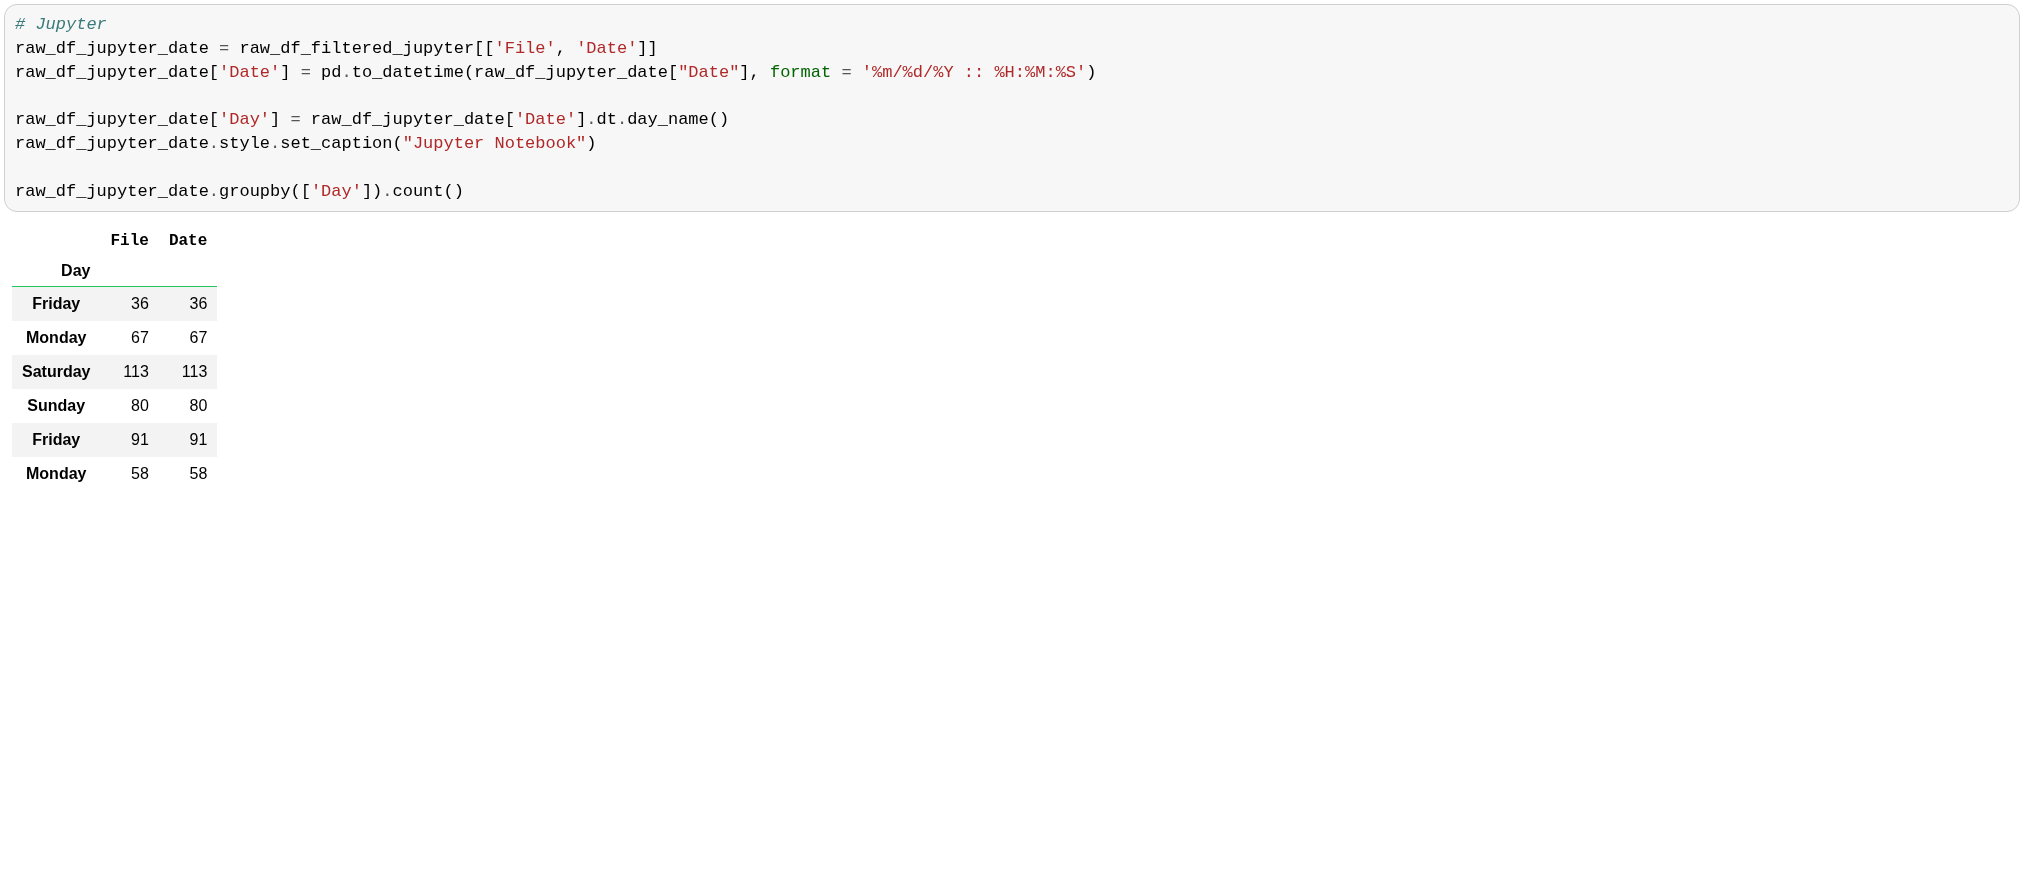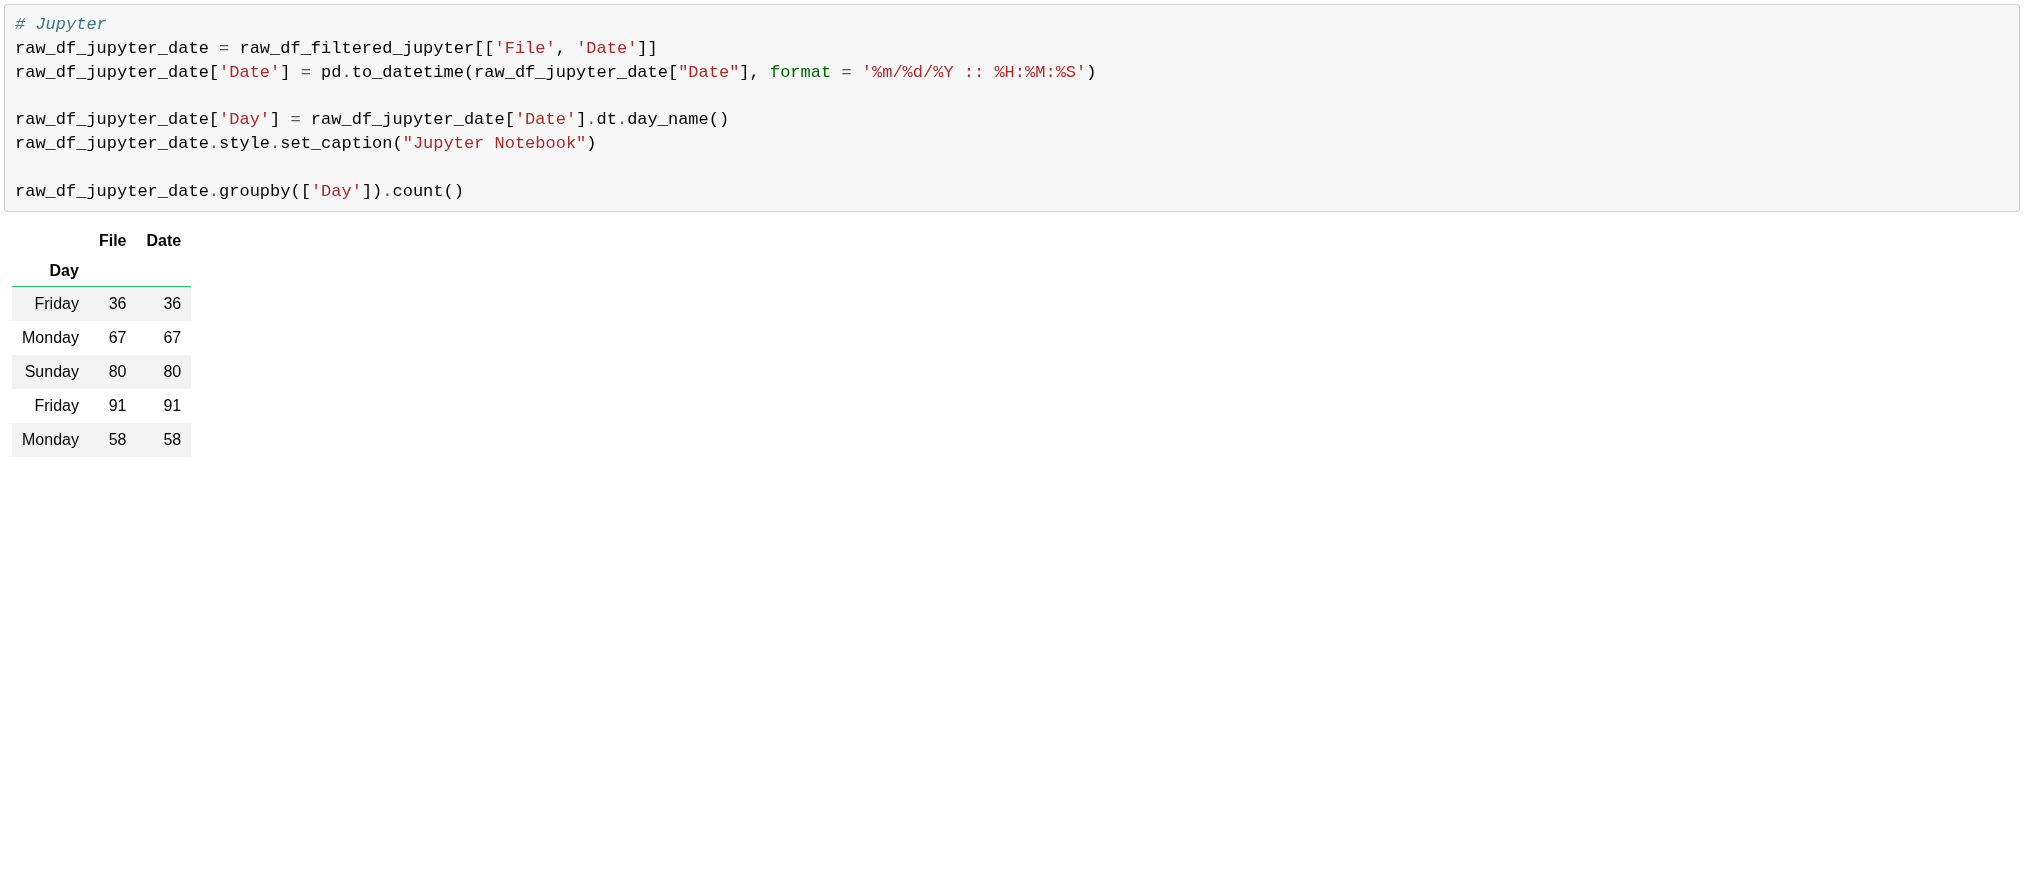--- a/index.html
+++ b/index.html
@@ -6,21 +6,21 @@
     margin: 0;
     padding: 4px;
     font-family: -apple-system, BlinkMacSystemFont, "Segoe UI", Helvetica, Arial, sans-serif;
     background: #ffffff;
     color: #000000;
   }
 
   .code-cell {
     background: #f7f7f7;
     border: 1px solid #cfcfcf;
-    border-radius: 3px;
+    border-radius: 13px;
     padding: 8px 10px;
     font-family: "Courier New", Courier, monospace;
     font-size: 17px;
     line-height: 1.4;
     white-space: pre;
     overflow-x: auto;
   }
 
   .tok-comment { color: #3a7a7a; font-style: italic; }
   .tok-op { color: #555555; }
@@ -36,32 +36,32 @@
   table.dataframe {
     border-collapse: collapse;
     font-size: 16px;
   }
 
   table.dataframe thead tr:first-child th {
     font-weight: 700;
     text-align: right;
     padding: 6px 10px;
     border: none;
+    font-family: Liberation Mono, monospace;
   }
 
   table.dataframe thead tr.index-row th {
     font-weight: 700;
     text-align: right;
     padding: 6px 10px;
     border-bottom: 1px solid #22c55e;
   }
 
   table.dataframe tbody th {
-    font-weight: 400;
-    text-align: right;
+    font-weight: 700;
     padding: 8px 10px;
     border: none;
   }
 
   table.dataframe tbody td {
     text-align: right;
     padding: 8px 10px;
     border: none;
   }
 
@@ -104,20 +104,25 @@
         <th>Friday</th>
         <td>36</td>
         <td>36</td>
       </tr>
       <tr>
         <th>Monday</th>
         <td>67</td>
         <td>67</td>
       </tr>
       <tr>
+        <th>Saturday</th>
+        <td>113</td>
+        <td>113</td>
+      </tr>
+      <tr>
         <th>Sunday</th>
         <td>80</td>
         <td>80</td>
       </tr>
       <tr>
         <th>Friday</th>
         <td>91</td>
         <td>91</td>
       </tr>
       <tr>

